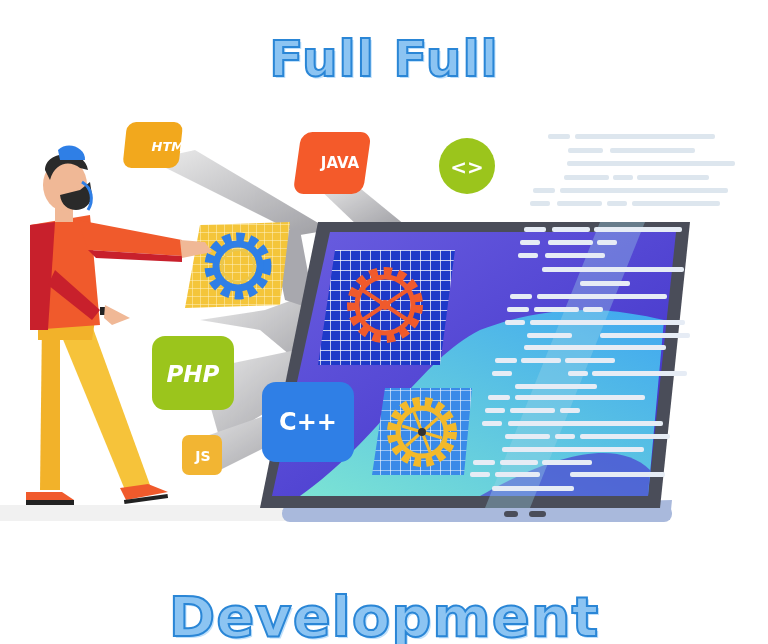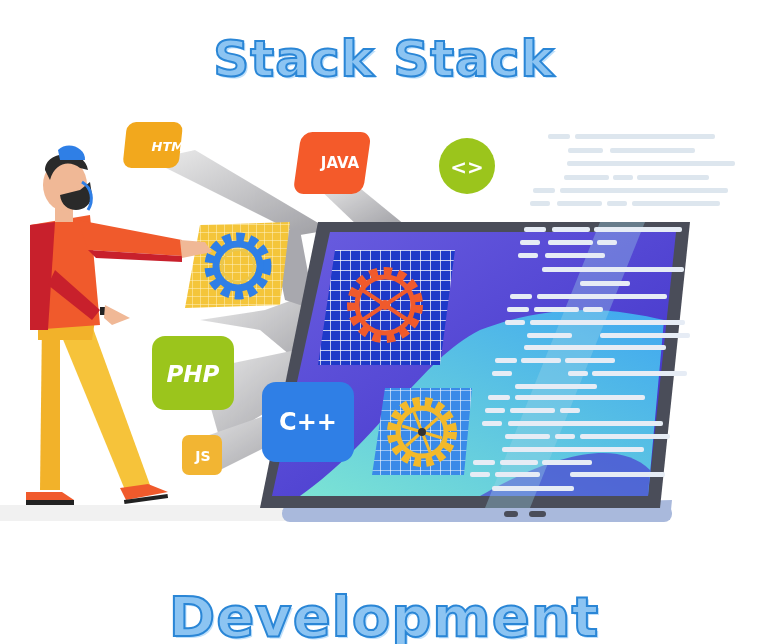--- a/index.html
+++ b/index.html
@@ -13,21 +13,21 @@
     letter-spacing:1px;
   }
   .title.top { top:30px; font-size:50px; }
   .title.bottom { top:560px; font-size:56px;margin-top:24px; }
   svg.art { position:absolute; left:0; top:0; }
   .badge-label { font-family:"DejaVu Sans", sans-serif; font-weight:bold; fill:#ffffff; }
 </style>
 </head>
 <body>
 
-<div class="title top">Stack Stack</div>
+<div class="title top">Full Full</div>
 
 <svg class="art" width="768" height="644" viewBox="0 0 768 644">
   <defs>
     <linearGradient id="beam" x1="0" y1="0" x2="1" y2="1">
       <stop offset="0" stop-color="#e8e8e8"></stop>
       <stop offset="1" stop-color="#8e8e94"></stop>
     </linearGradient>
     <linearGradient id="screen" x1="0" y1="0" x2="1" y2="1">
       <stop offset="0" stop-color="#6a5ee0"></stop>
       <stop offset="1" stop-color="#3d2fc7"></stop>

